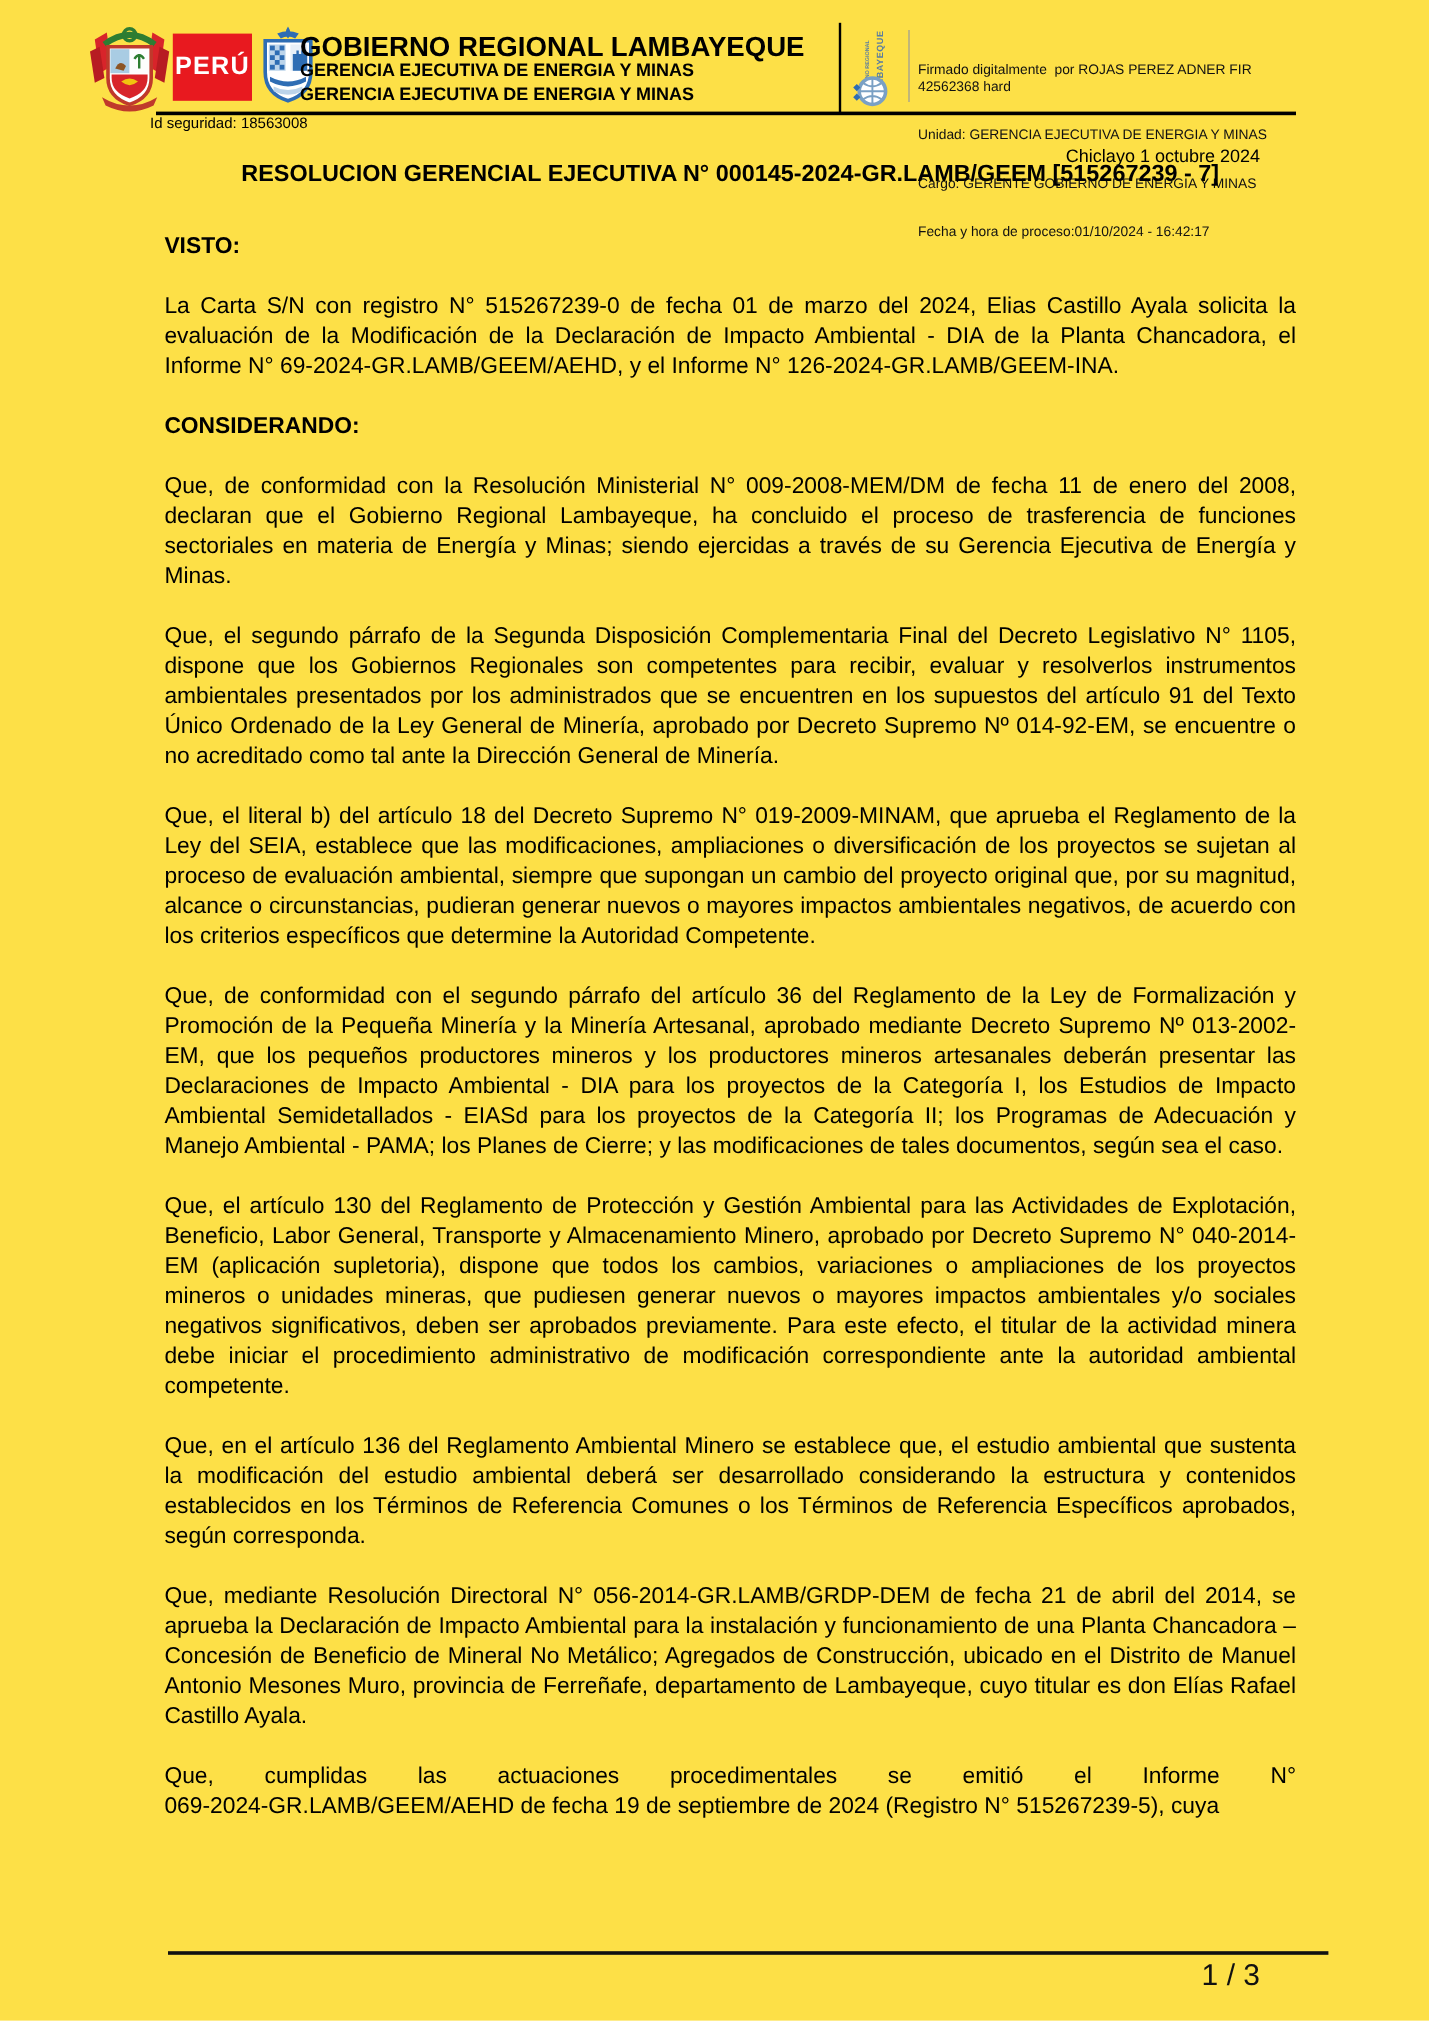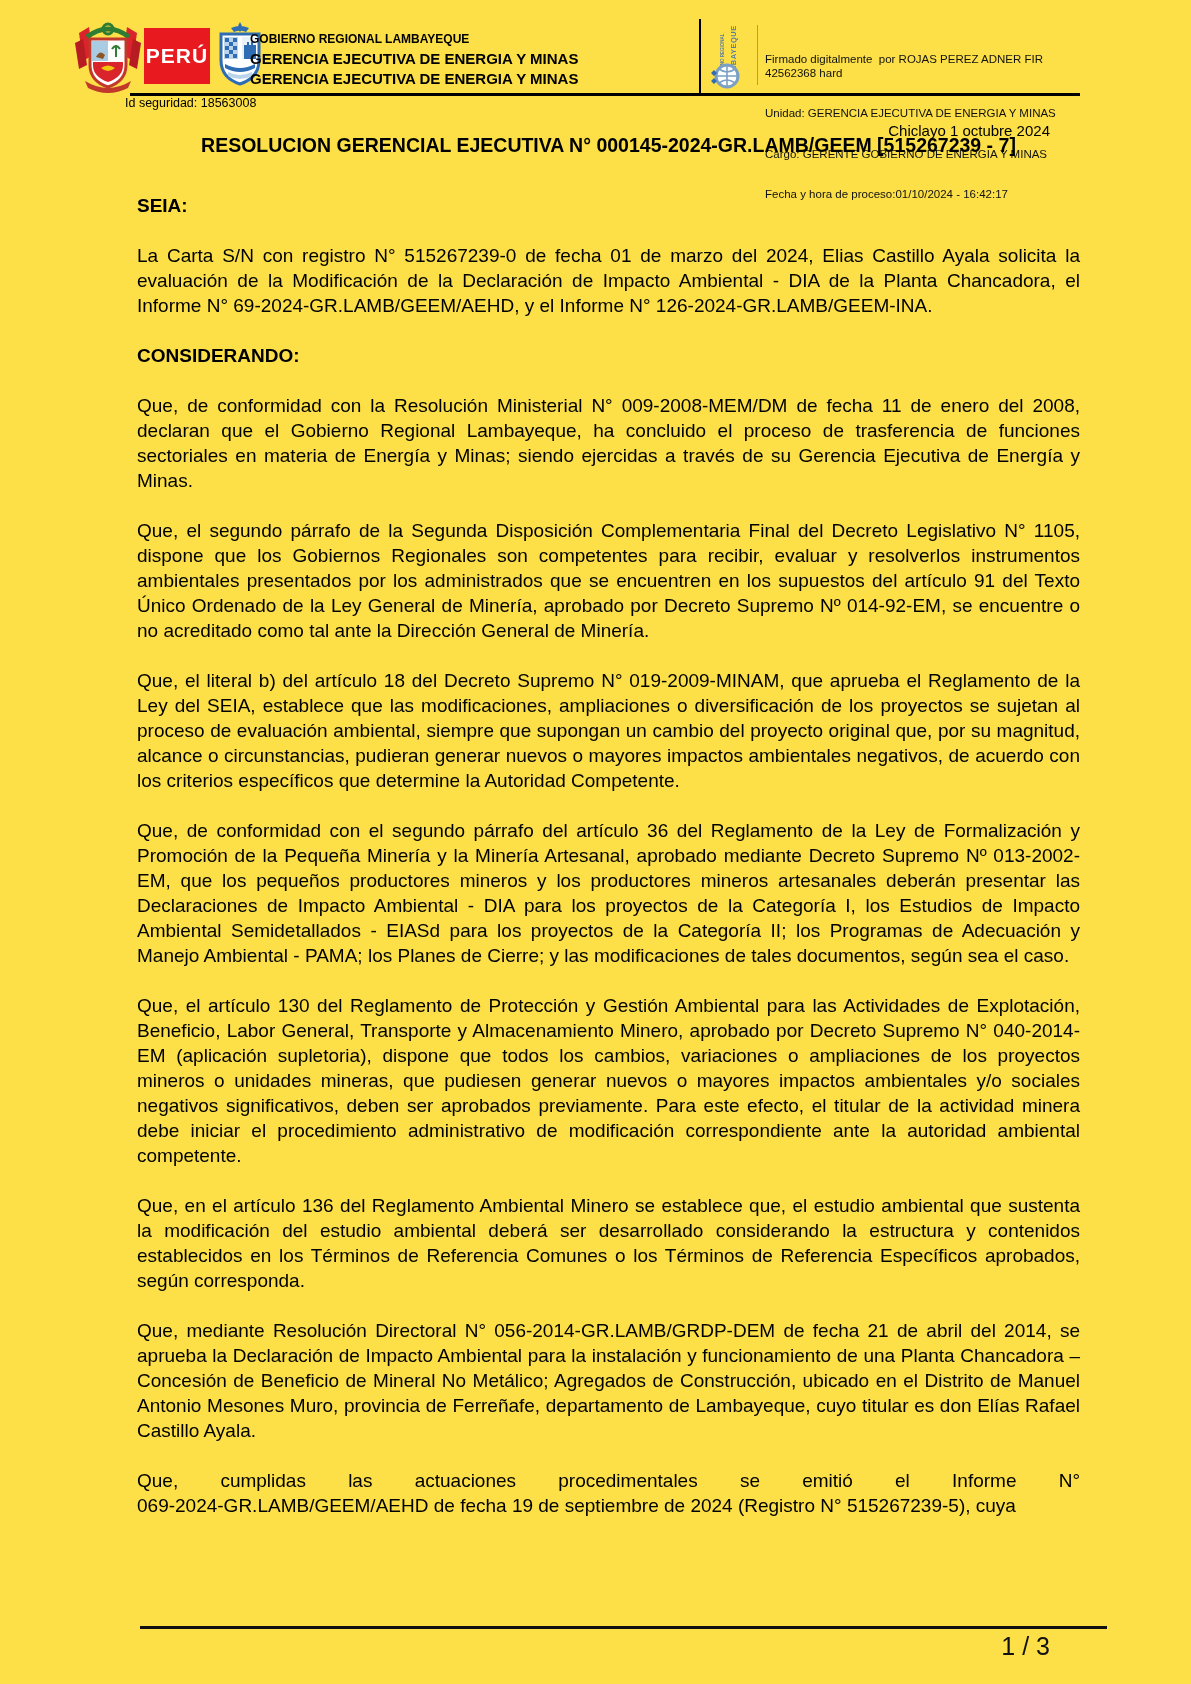--- a/index.html
+++ b/index.html
@@ -9,21 +9,21 @@
   }
   
   .coat { position:absolute; left:73px; top:15px; width:70px; height:80px; }
   .peru-box {
     position:absolute; left:144px; top:28px; width:66px; height:56px;
     background:#e8191f; color:#fff; display:flex; align-items:center; justify-content:center;
     font-weight:bold; font-size:21px; letter-spacing:1px;
   }
   .lam-shield { position:absolute; left:211px; top:20px; width:58px; height:68px; }
   .org-block { position:absolute; left:250px; top:29px; line-height:20px; white-space:nowrap; }
-  .org-name { font-size:12px; font-weight:bold; }
+  .org-name { font-size:23px; font-weight:bold; }
   .dept { font-size:15px; font-weight:bold; }
   .header-rule { position:absolute; left:130px; top:93px; width:950px; height:3px; background:#000; }
 
   
   .sig-box { position:absolute; left:699px; top:17px; width:392px; height:77px; }
   .sig-vline { position:absolute; left:0; top:2px; width:2px; height:75px; background:#000; }
   .sig-stamp { position:absolute; left:6px; top:0; width:52px; height:77px; }
   .sig-side { position:absolute; right:14px; top:2px; height:64px; writing-mode:vertical-rl; transform:rotate(180deg); color:#5b7da0; font-weight:bold; }
   .sig-side .big { font-size:7.5px; letter-spacing:.5px; }
   .sig-side .small { font-size:4.5px; display:block; }
@@ -126,21 +126,21 @@
     </div>
 
     <div class="header-rule"></div>
   </div>
 
   <div class="security-id">Id seguridad: 18563008</div>
   <div class="place-date">Chiclayo 1 octubre 2024</div>
   <div class="doc-title">RESOLUCION GERENCIAL EJECUTIVA N° 000145-2024-GR.LAMB/GEEM [515267239 - 7]</div>
 
   <div class="body">
-    <p class="heading">SEIA:</p>
+    <p class="heading">VISTO:</p>
     <p><span>La Carta S/N con registro N° 515267239-0 de fecha 01 de marzo del 2024,  </span><span class="bold">Elias Castillo Ayala</span><span> solicita la evaluación de la Modificación de la Declaración de Impacto Ambiental - DIA de la Planta Chancadora, el Informe N° 69-2024-GR.LAMB/GEEM/AEHD, y el Informe N° 126-2024-GR.LAMB/GEEM-INA.</span></p>
 
     <p class="heading">CONSIDERANDO:</p>
     <p>Que, de conformidad con la Resolución Ministerial N° 009-2008-MEM/DM de fecha 11 de enero del 2008, declaran que el Gobierno Regional Lambayeque, ha concluido el proceso de trasferencia de funciones sectoriales en materia de Energía y Minas; siendo ejercidas a través de su Gerencia Ejecutiva de Energía y Minas.</p>
     <p>Que, el segundo párrafo de la Segunda Disposición Complementaria Final del Decreto Legislativo N° 1105, dispone que los Gobiernos Regionales son competentes para recibir, evaluar y resolverlos instrumentos ambientales presentados por los administrados que se encuentren en los supuestos del artículo 91 del Texto Único Ordenado de la Ley General de Minería, aprobado por Decreto Supremo Nº 014-92-EM, se encuentre o no acreditado como tal ante la Dirección General de Minería.</p>
     <p>Que, el literal b) del artículo 18 del Decreto Supremo N° 019-2009-MINAM, que aprueba el Reglamento de la Ley del SEIA, establece que las modificaciones, ampliaciones o diversificación de los proyectos se sujetan al proceso de evaluación ambiental, siempre que supongan un cambio del proyecto original que, por su magnitud, alcance o circunstancias, pudieran generar nuevos o mayores impactos ambientales negativos, de acuerdo con los criterios específicos que determine la Autoridad Competente.</p>
     <p>Que, de conformidad con el segundo párrafo del artículo 36 del Reglamento de la Ley de Formalización y Promoción de la Pequeña Minería y la Minería Artesanal, aprobado mediante Decreto Supremo Nº 013-2002-EM, que los pequeños productores mineros y los productores mineros artesanales deberán presentar las Declaraciones de Impacto Ambiental - DIA para los proyectos de la Categoría I, los Estudios de Impacto Ambiental Semidetallados - EIASd para los proyectos de la Categoría II; los Programas de Adecuación y Manejo Ambiental - PAMA; los Planes de Cierre; y las modificaciones de tales documentos, según sea el caso.</p>
     <p>Que, el artículo 130 del Reglamento de Protección y Gestión Ambiental para las Actividades de Explotación, Beneficio, Labor General, Transporte y Almacenamiento Minero, aprobado por Decreto Supremo N° 040-2014-EM (aplicación supletoria), dispone que todos los cambios, variaciones o ampliaciones de los proyectos mineros o unidades mineras, que pudiesen generar nuevos o mayores impactos ambientales y/o sociales negativos significativos, deben ser aprobados previamente. Para este efecto, el titular de la actividad minera debe iniciar el procedimiento administrativo de modificación correspondiente ante la autoridad ambiental competente.</p>
     <p>Que, en el artículo 136 del Reglamento Ambiental Minero se establece que, el estudio ambiental que sustenta la modificación del estudio ambiental deberá ser desarrollado considerando la estructura y contenidos establecidos en los Términos de Referencia Comunes o los Términos de Referencia Específicos aprobados, según corresponda.</p>
     <p>Que, mediante Resolución Directoral N° 056-2014-GR.LAMB/GRDP-DEM de fecha 21 de abril del 2014, se aprueba la Declaración de Impacto Ambiental para la instalación y funcionamiento de una Planta Chancadora – Concesión de Beneficio de Mineral No Metálico; Agregados de Construcción, ubicado en el Distrito de Manuel Antonio Mesones Muro, provincia de Ferreñafe, departamento de Lambayeque, cuyo titular es don Elías Rafael Castillo Ayala.</p>

